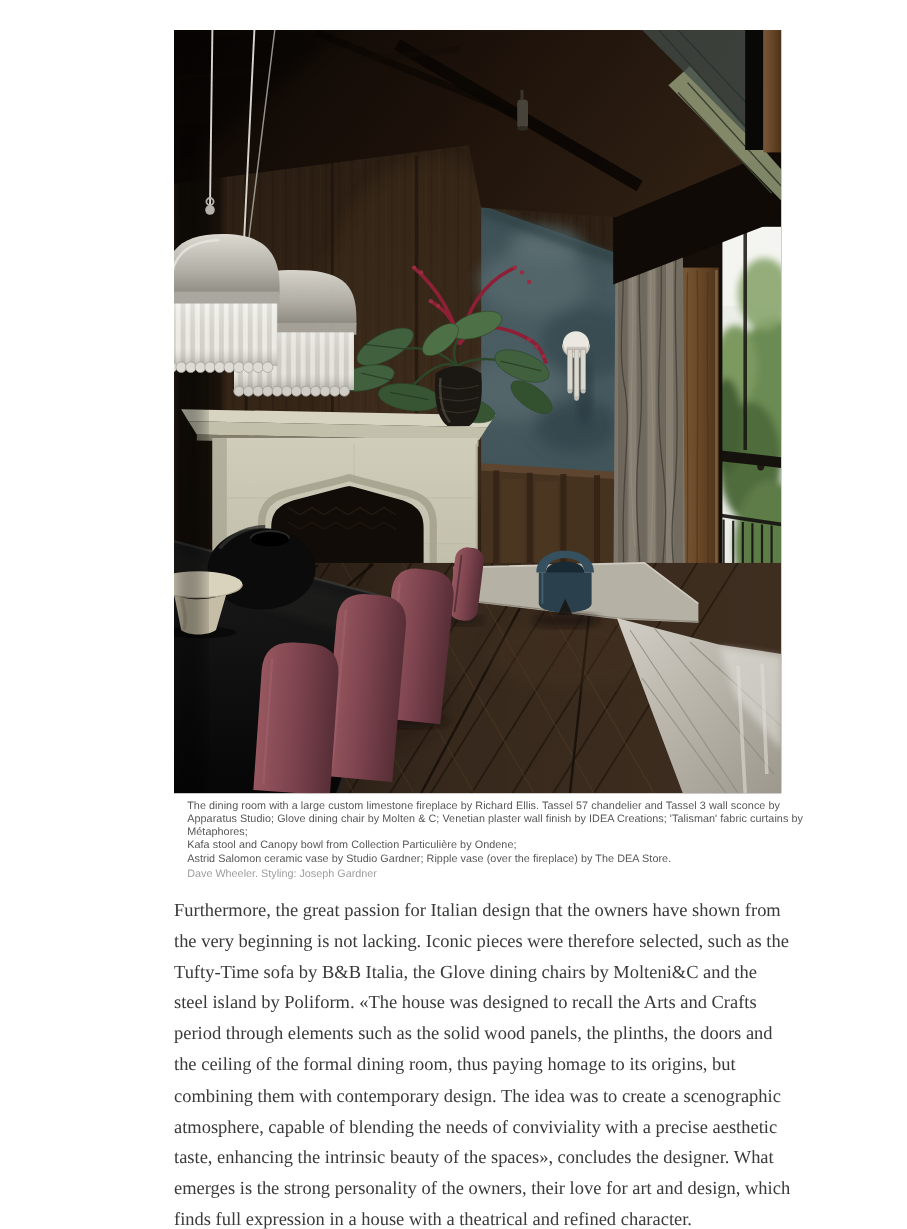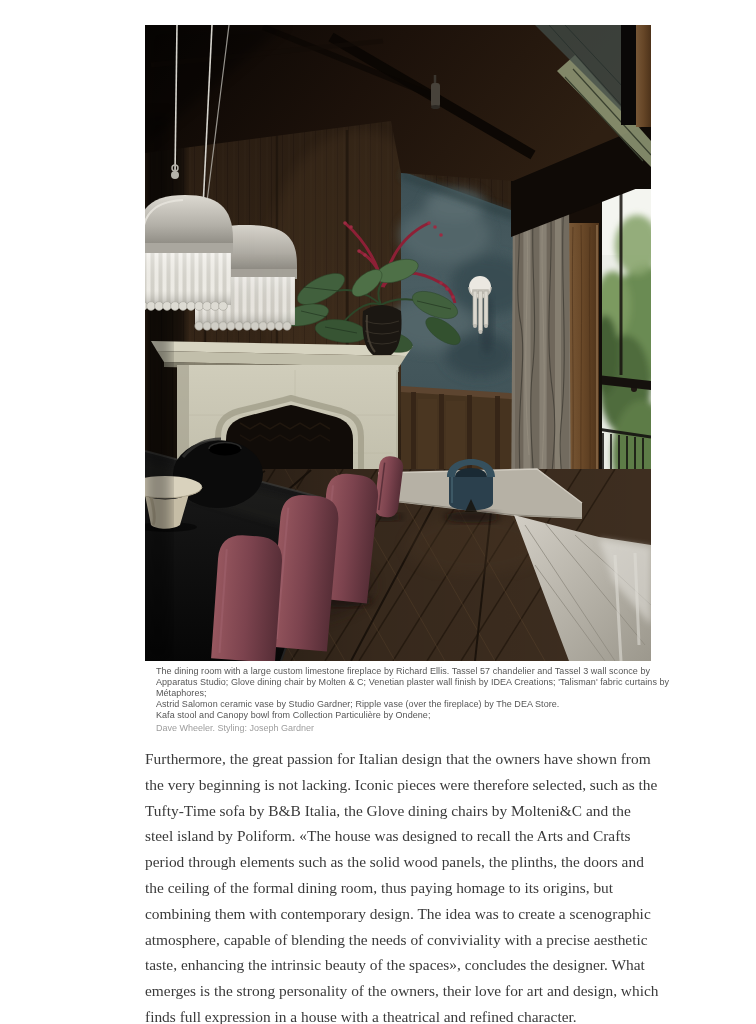--- a/index.html
+++ b/index.html
@@ -424,20 +424,20 @@
               <circle cx="70" cy="281" r="4.4"></circle>
               <circle cx="78" cy="281" r="4.4"></circle>
           </g>
         </g>
       </g>
     </svg>
   </div>
 
   <div class="caption">
     <span class="seg">The dining room with a large custom limestone fireplace by Richard Ellis. Tassel 57 chandelier and Tassel 3 wall sconce by Apparatus Studio; Glove dining chair by Molten &amp; C; Venetian plaster wall finish by IDEA Creations; 'Talisman' fabric curtains by Métaphores;</span>
+    <span class="seg">Kafa stool and Canopy bowl from Collection Particulière by Ondene;</span>
     <span class="seg">Astrid Salomon ceramic vase by Studio Gardner; Ripple vase (over the fireplace) by The DEA Store.</span>
-    <span class="seg">Kafa stool and Canopy bowl from Collection Particulière by Ondene;</span>
   </div>
   <div class="credit">Dave Wheeler. Styling: Joseph Gardner</div>
 
   <div class="article">Furthermore, the great passion for Italian design that the owners have shown from the very beginning is not lacking. Iconic pieces were therefore selected, such as the Tufty-Time sofa by B&amp;B Italia, the Glove dining chairs by Molteni&amp;C and the steel island by Poliform. «The house was designed to recall the Arts and Crafts period through elements such as the solid wood panels, the plinths, the doors and the ceiling of the formal dining room, thus paying homage to its origins, but combining them with contemporary design. The idea was to create a scenographic atmosphere, capable of blending the needs of conviviality with a precise aesthetic taste, enhancing the intrinsic beauty of the spaces», concludes the designer. What emerges is the strong personality of the owners, their love for art and design, which finds full expression in a house with a theatrical and refined character.</div>
 
 </div>
 
 </body></html>

